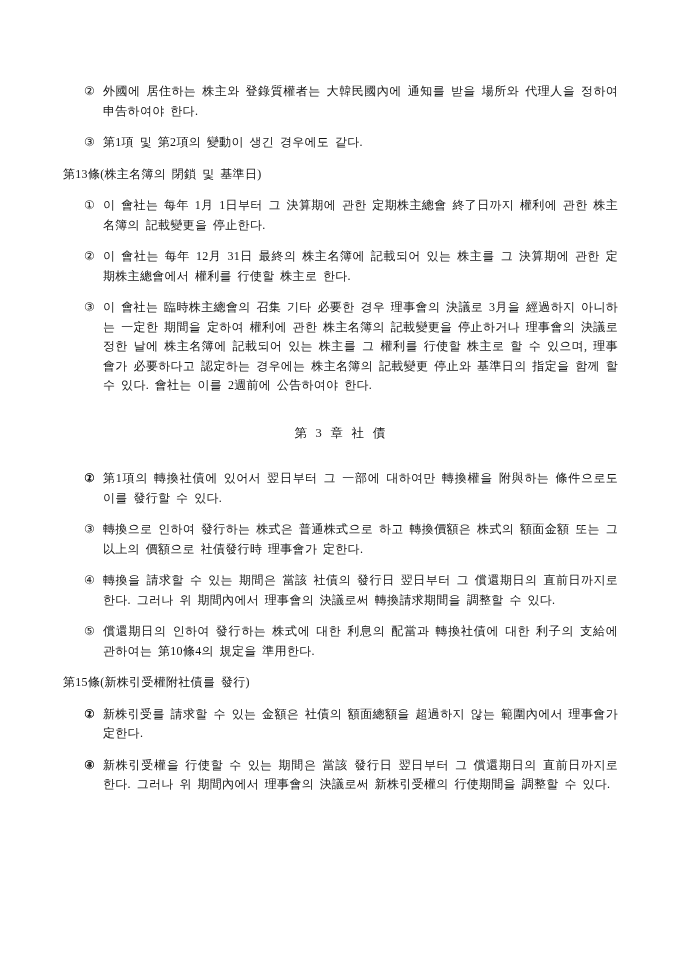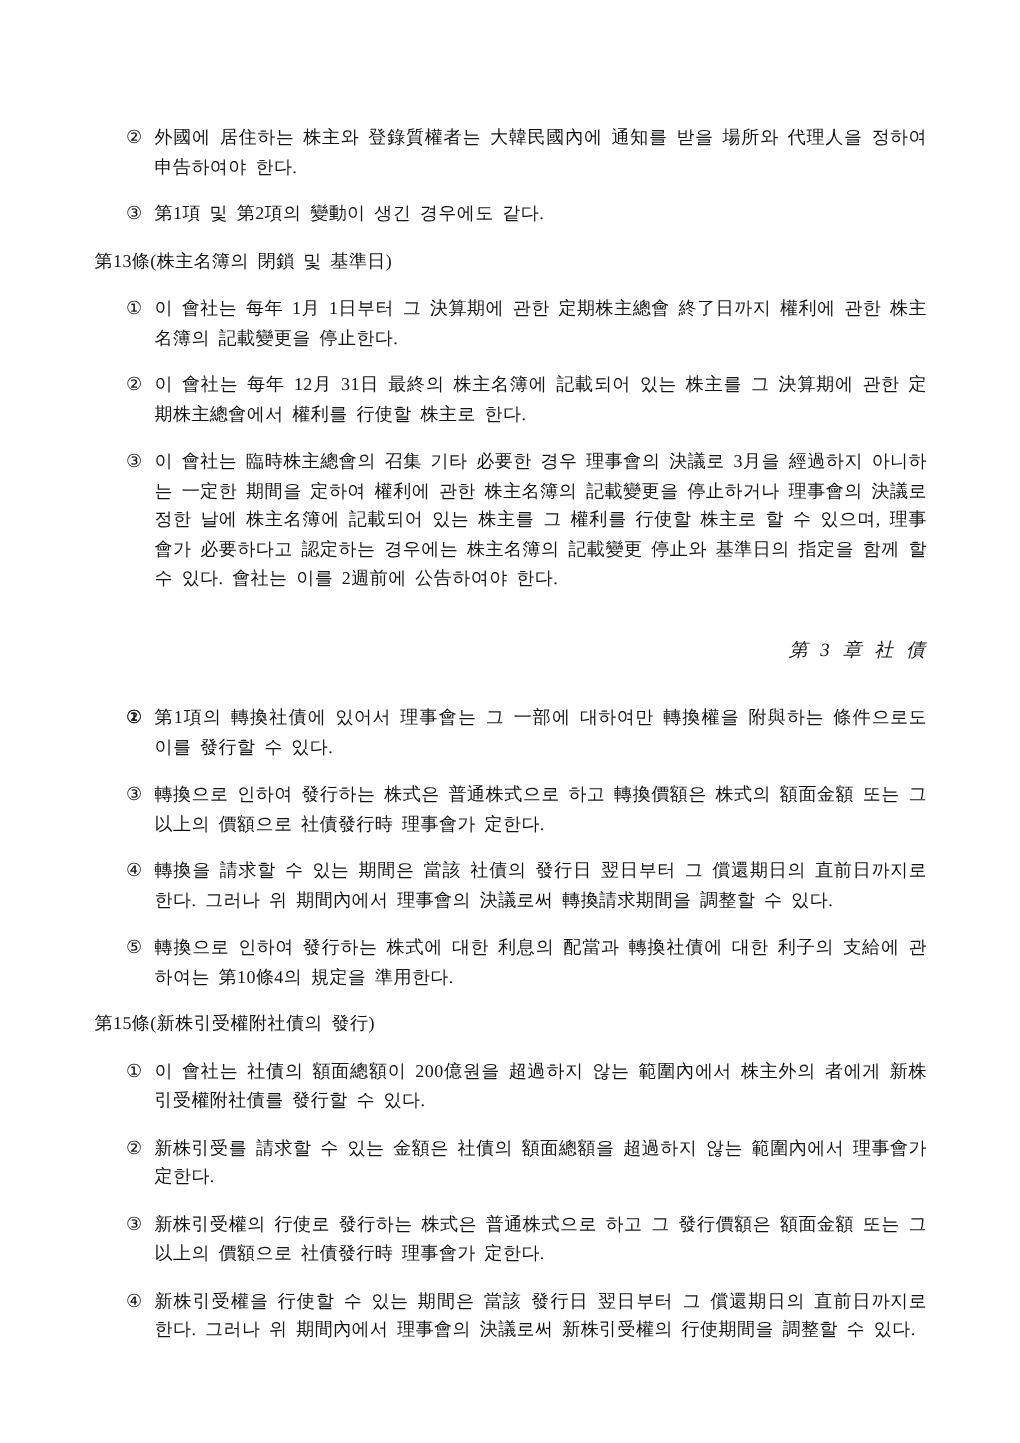--- a/index.html
+++ b/index.html
@@ -38,22 +38,21 @@
     width: 16px;
   }
   .article {
     padding-left: 0;
     font-family: Liberation Serif, serif;
   }
   .chapter {
     margin: 28px 0 26px 0;
     font-size: 12.5px;
     letter-spacing: 1.5px;
-    text-align: right;
-    font-style: italic;
+    text-align: center;
   }
 </style>
 </head>
 <body>
 
 <div class="page">
 
   <p class="block item"><span class="marker">②</span><span>外國에 居住하는 株主와 登錄質權者는 大韓民國內에 通知를 받을 場所와 代理人을 정하여 申告하여야 한다.</span></p>
 
   <p class="block item"><span class="marker">③</span><span>第1項 및 第2項의 變動이 생긴 경우에도 같다.</span></p>
@@ -64,31 +63,31 @@
 
   <p class="block item"><span class="marker">②</span><span>이 會社는 每年 12月 31日 最終의 株主名簿에 記載되어 있는 株主를 그 決算期에 관한 定期株主總會에서 權利를 行使할 株主로 한다.</span></p>
 
   <p class="block item"><span class="marker">③</span><span>이 會社는 臨時株主總會의 召集 기타 必要한 경우 理事會의 決議로 3月을 經過하지 아니하는 一定한 期間을 定하여 權利에 관한 株主名簿의 記載變更을 停止하거나 理事會의 決議로 정한 날에 株主名簿에 記載되어 있는 株主를 그 權利를 行使할 株主로 할 수 있으며, 理事會가 必要하다고 認定하는 경우에는 株主名簿의 記載變更 停止와 基準日의 指定을 함께 할 수 있다. 會社는 이를 2週前에 公告하여야 한다.</span></p>
 
   <p class="block chapter"><span>第 3 章  社 債</span></p>
 
 
   <p class="block item"><span class="marker">①</span></p>
 
-  <p class="block item"><span class="marker">②</span><span>第1項의 轉換社債에 있어서 理事會는 그 一部에 대하여만 轉換權을 附與하는 條件으로도 이를 發行할 수 있다.</span></p>
+  <p class="block item"><span class="marker">②</span><span>第1項의 轉換社債에 있어서 翌日부터 그 一部에 대하여만 轉換權을 附與하는 條件으로도 이를 發行할 수 있다.</span></p>
 
   <p class="block item"><span class="marker">③</span><span>轉換으로 인하여 發行하는 株式은 普通株式으로 하고 轉換價額은 株式의 額面金額 또는 그 以上의 價額으로 社債發行時 理事會가 定한다.</span></p>
 
   <p class="block item"><span class="marker">④</span><span>轉換을 請求할 수 있는 期間은 當該 社債의 發行日 翌日부터 그 償還期日의 直前日까지로 한다. 그러나 위 期間內에서 理事會의 決議로써 轉換請求期間을 調整할 수 있다.</span></p>
 
-  <p class="block item"><span class="marker">⑤</span><span>轉換으로 인하여 發行하는 株式에 대한 利息의 配當과 轉換社債에 대한 利子의 支給에 관하여는 第10條4의 規定을 準用한다.</span></p>
+  <p class="block item"><span class="marker">⑤</span><span>償還期日의 인하여 發行하는 株式에 대한 利息의 配當과 轉換社債에 대한 利子의 支給에 관하여는 第10條4의 規定을 準用한다.</span></p>
 
-  <p class="block article"><span>第15條(新株引受權附社債의 發行)</span></p>
+  <p class="block article"><span>第15條(新株引受權附社債를 發行)</span></p>
 
-  <p class="block item"><span class="marker">①</span><span>이 會社는 社債의 額面總額이 200億원을 超過하지 않는 範圍內에서 株主外의 者에게 新株引受權附社債를 發行할 수 있다.</span></p>
+  <p class="block item"><span class="marker">①</span></p>
 
   <p class="block item"><span class="marker">②</span><span>新株引受를 請求할 수 있는 金額은 社債의 額面總額을 超過하지 않는 範圍內에서 理事會가 定한다.</span></p>
 
-  <p class="block item"><span class="marker">③</span><span>新株引受權의 行使로 發行하는 株式은 普通株式으로 하고 그 發行價額은 額面金額 또는 그 以上의 價額으로 社債發行時 理事會가 定한다.</span></p>
+  <p class="block item"><span class="marker">③</span></p>
 
   <p class="block item"><span class="marker">④</span><span>新株引受權을 行使할 수 있는 期間은 當該 發行日 翌日부터 그 償還期日의 直前日까지로 한다. 그러나 위 期間內에서 理事會의 決議로써 新株引受權의 行使期間을 調整할 수 있다.</span></p>
 
 </div>
 
 </body></html>

